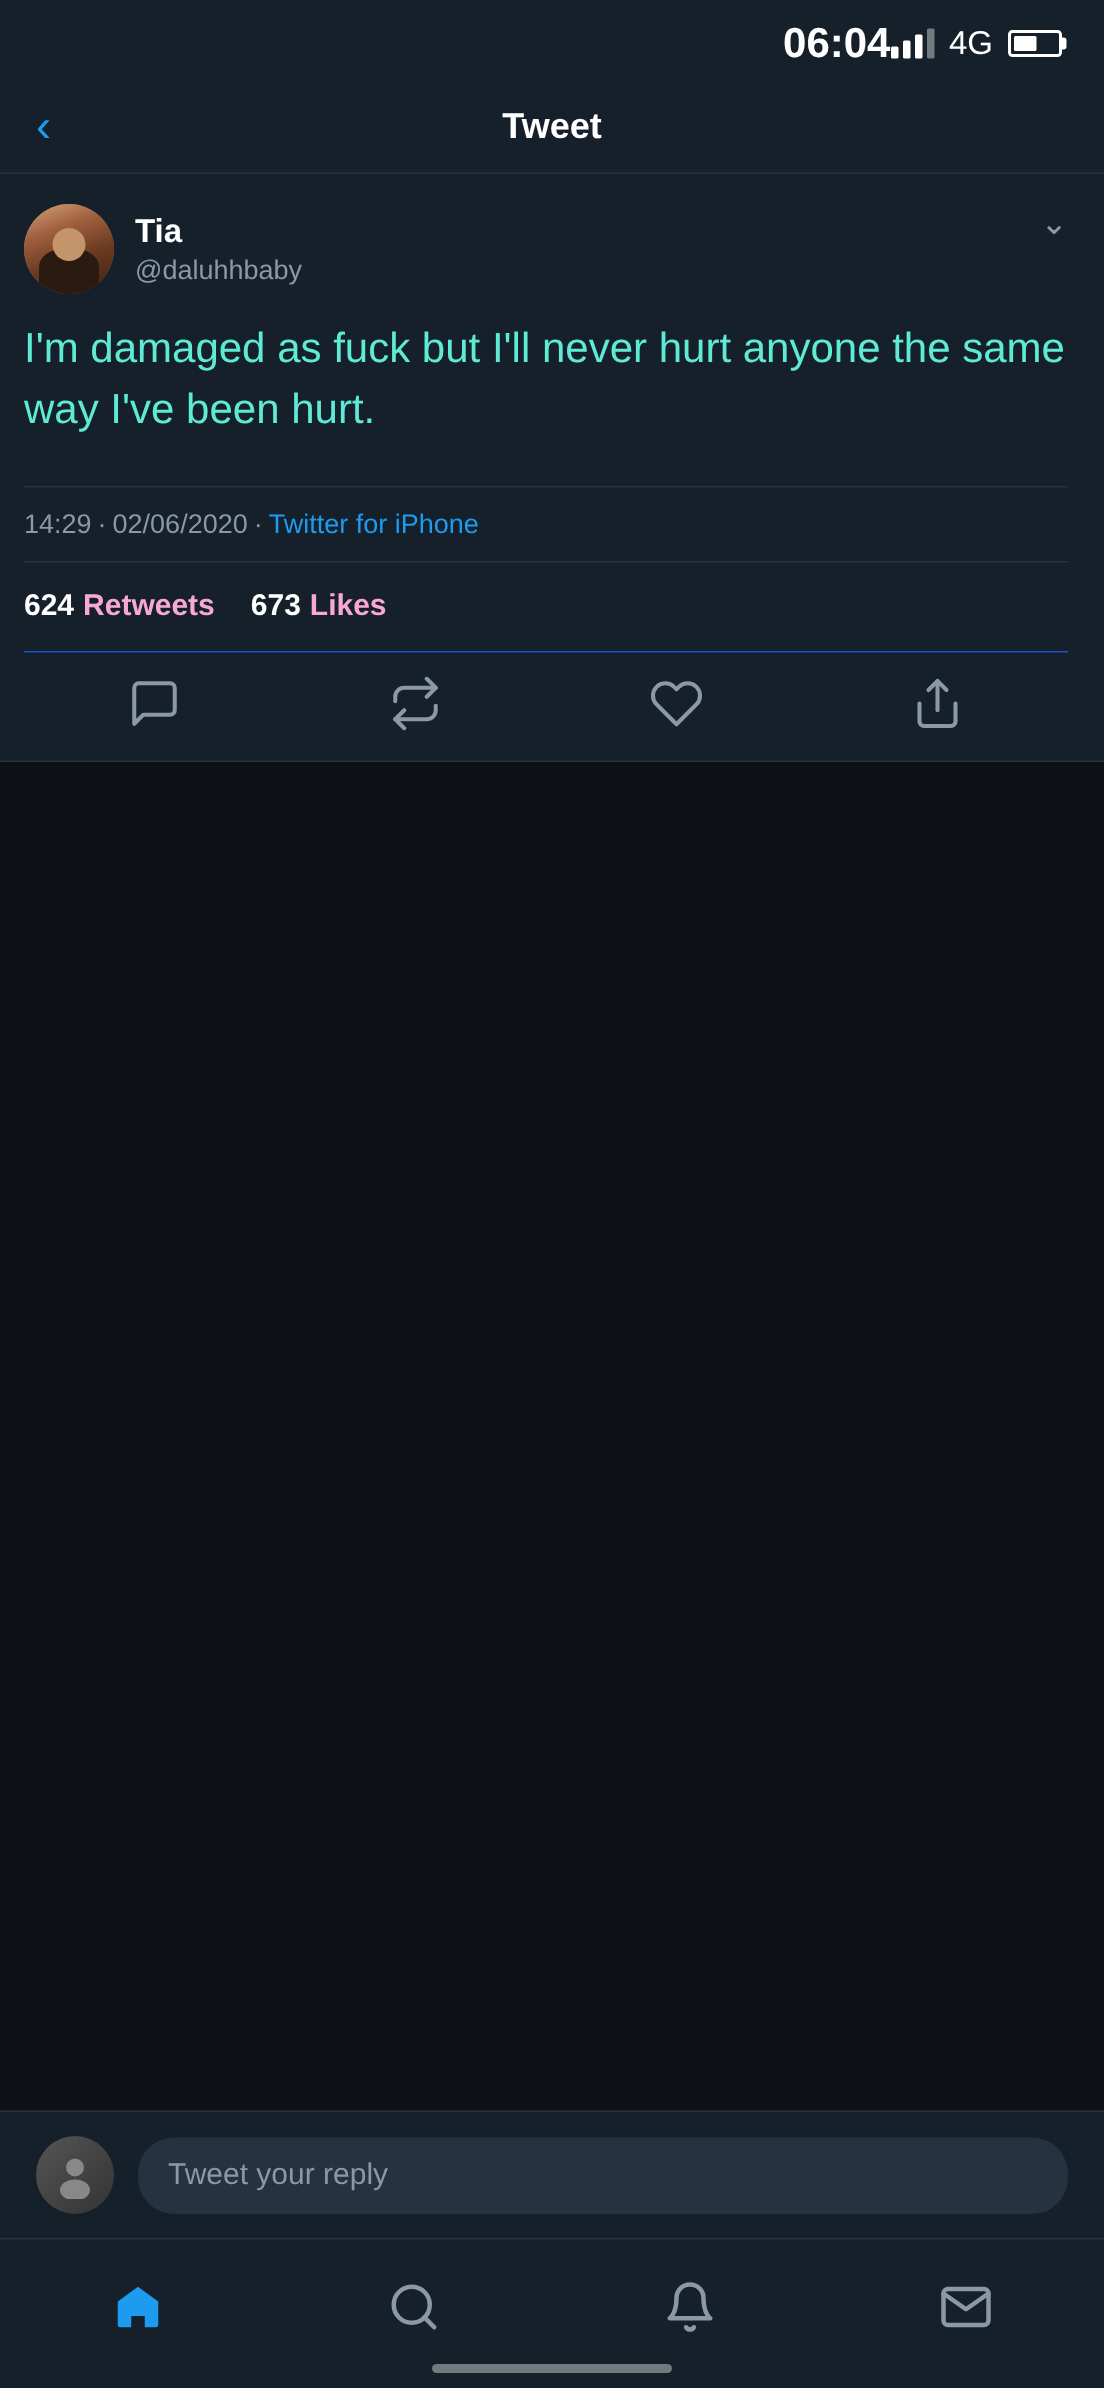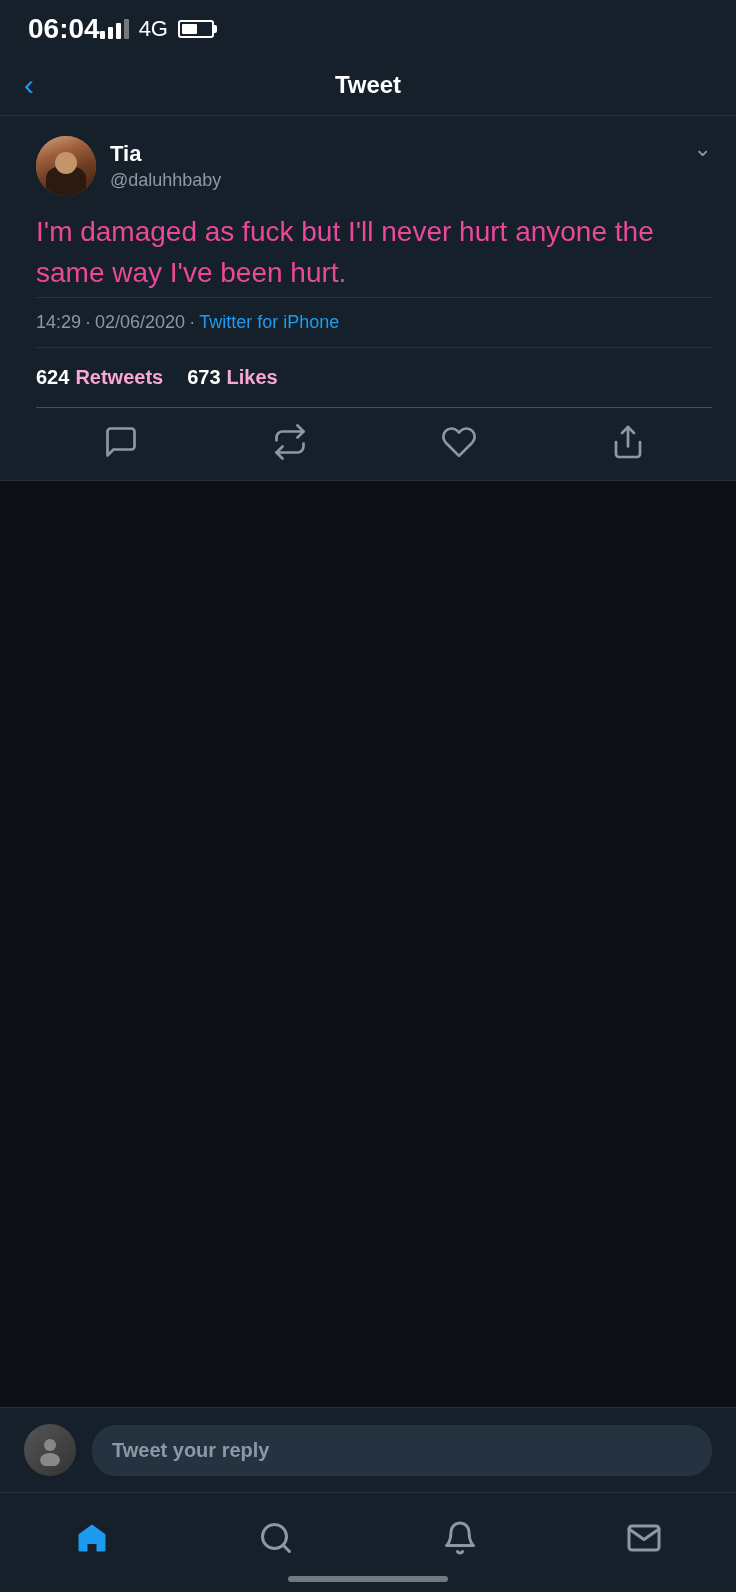--- a/index.html
+++ b/index.html
@@ -11,21 +11,21 @@
       background-color: #0d1117;
       font-family: -apple-system, BlinkMacSystemFont, "Helvetica Neue", Arial, sans-serif;
       color: #ffffff;
       overflow: hidden;
       position: relative;
     }
 
     
     .status-bar {
       display: flex;
-      justify-content: flex-start;
+      justify-content: flex-end;
       align-items: center;
       padding: 14px 28px 10px 28px;
       background-color: #15202b;
       height: 54px;
     }
 
     .status-time {
       font-size: 28px;
       font-weight: 700;
       color: #ffffff;
@@ -113,21 +113,21 @@
     .header-title {
       font-size: 24px;
       font-weight: 700;
       color: #ffffff;
       text-align: center;
     }
 
     
     .tweet-card {
       background-color: #15202b;
-      padding: 20px 24px 0 36px;
+      padding: 20px 24px 0 16px;
       border-bottom: 1px solid #253341;
     }
 
     .tweet-header {
       display: flex;
       align-items: flex-start;
       justify-content: space-between;
       margin-bottom: 16px;
     }
 
@@ -198,22 +198,22 @@
 
     .chevron-down {
       color: #8b98a5;
       font-size: 22px;
       cursor: pointer;
     }
 
     .tweet-text {
       font-size: 28px;
       line-height: 1.45;
-      color: #ec4899;
-      margin-bottom: 4px;
+      color: #5eead4;
+      margin-bottom: 31px;
     }
 
     .tweet-meta {
       display: flex;
       align-items: center;
       gap: 4px;
       padding: 14px 0;
       border-top: 1px solid #253341;
       border-bottom: 1px solid #253341;
       font-size: 18px;
@@ -285,21 +285,20 @@
       position: absolute;
       bottom: 100px;
       left: 0;
       right: 0;
       background-color: #15202b;
       padding: 16px 24px;
       display: flex;
       align-items: center;
       gap: 16px;
       border-top: 1px solid #253341;
-      font-weight: bold;
     }
 
     .reply-avatar {
       width: 52px;
       height: 52px;
       border-radius: 50%;
       background: #3d3d3d;
       overflow: hidden;
       flex-shrink: 0;
     }

